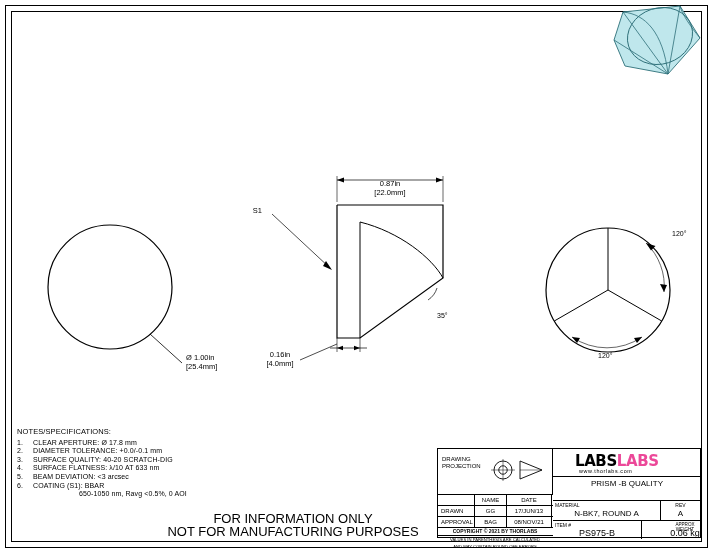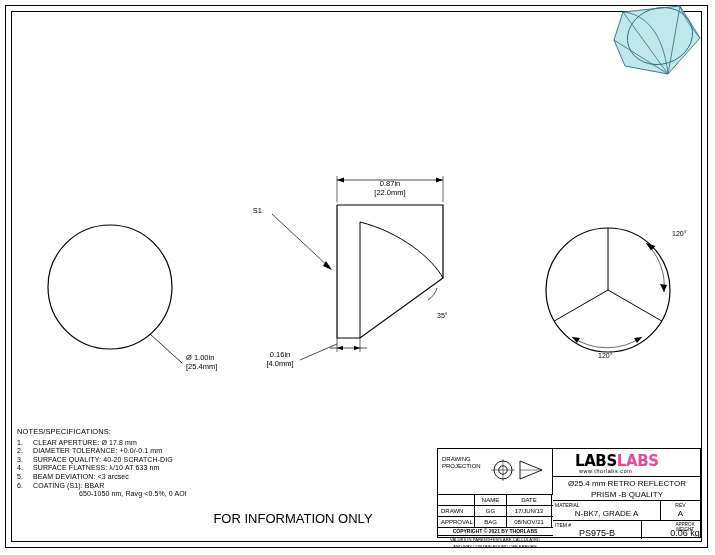--- a/index.html
+++ b/index.html
@@ -170,20 +170,21 @@
       <tr>
             <td class="num"></td>
             <td class="sub" style="padding-left:46px">650-1050 nm, Ravg &lt;0.5%, 0 AOI</td>
           </tr>
     </tbody>
       </table>
   </div>
 
   <div id="disclaimer">
     <div>FOR INFORMATION ONLY</div>
+    <div>NOT FOR MANUFACTURING PURPOSES</div>
   </div>
 
   <div id="titleblock">
 
     <div id="tb-proj">
       <div class="lbl">DRAWING PROJECTION</div>
       <div class="symbol">
         <svg width="56" height="26" viewBox="0 0 56 26">
           <g fill="none" stroke="#000" stroke-width="0.9">
             <circle cx="13" cy="13" r="9"></circle>
@@ -223,27 +224,26 @@
         </div>
       </div>
     </div>
 
     <div id="tb-right">
       <div id="tb-logo">
         <div class="logo-thor"><span>LABS</span><span class="logo-labs">LABS</span></div>
         <div class="logo-url">www.thorlabs.com</div>
       </div>
       <div id="tb-desc">
-        <div>Ø25.4 mm RETRO REFLECTOR</div>
         <div>PRISM -B QUALITY</div>
       </div>
       <div id="tb-mat">
         <div class="matlbl">
           <div class="t">MATERIAL</div>
-          <div class="v">N-BK7, GRADE A</div>
+          <div class="v">N-BK7, ROUND A</div>
         </div>
         <div class="revcol">
           <div class="t">REV</div>
           <div class="v">A</div>
         </div>
       </div>
       <div id="tb-item">
         <div class="itemcol">
           <div class="t">ITEM #</div>
           <div class="v">PS975-B</div>

